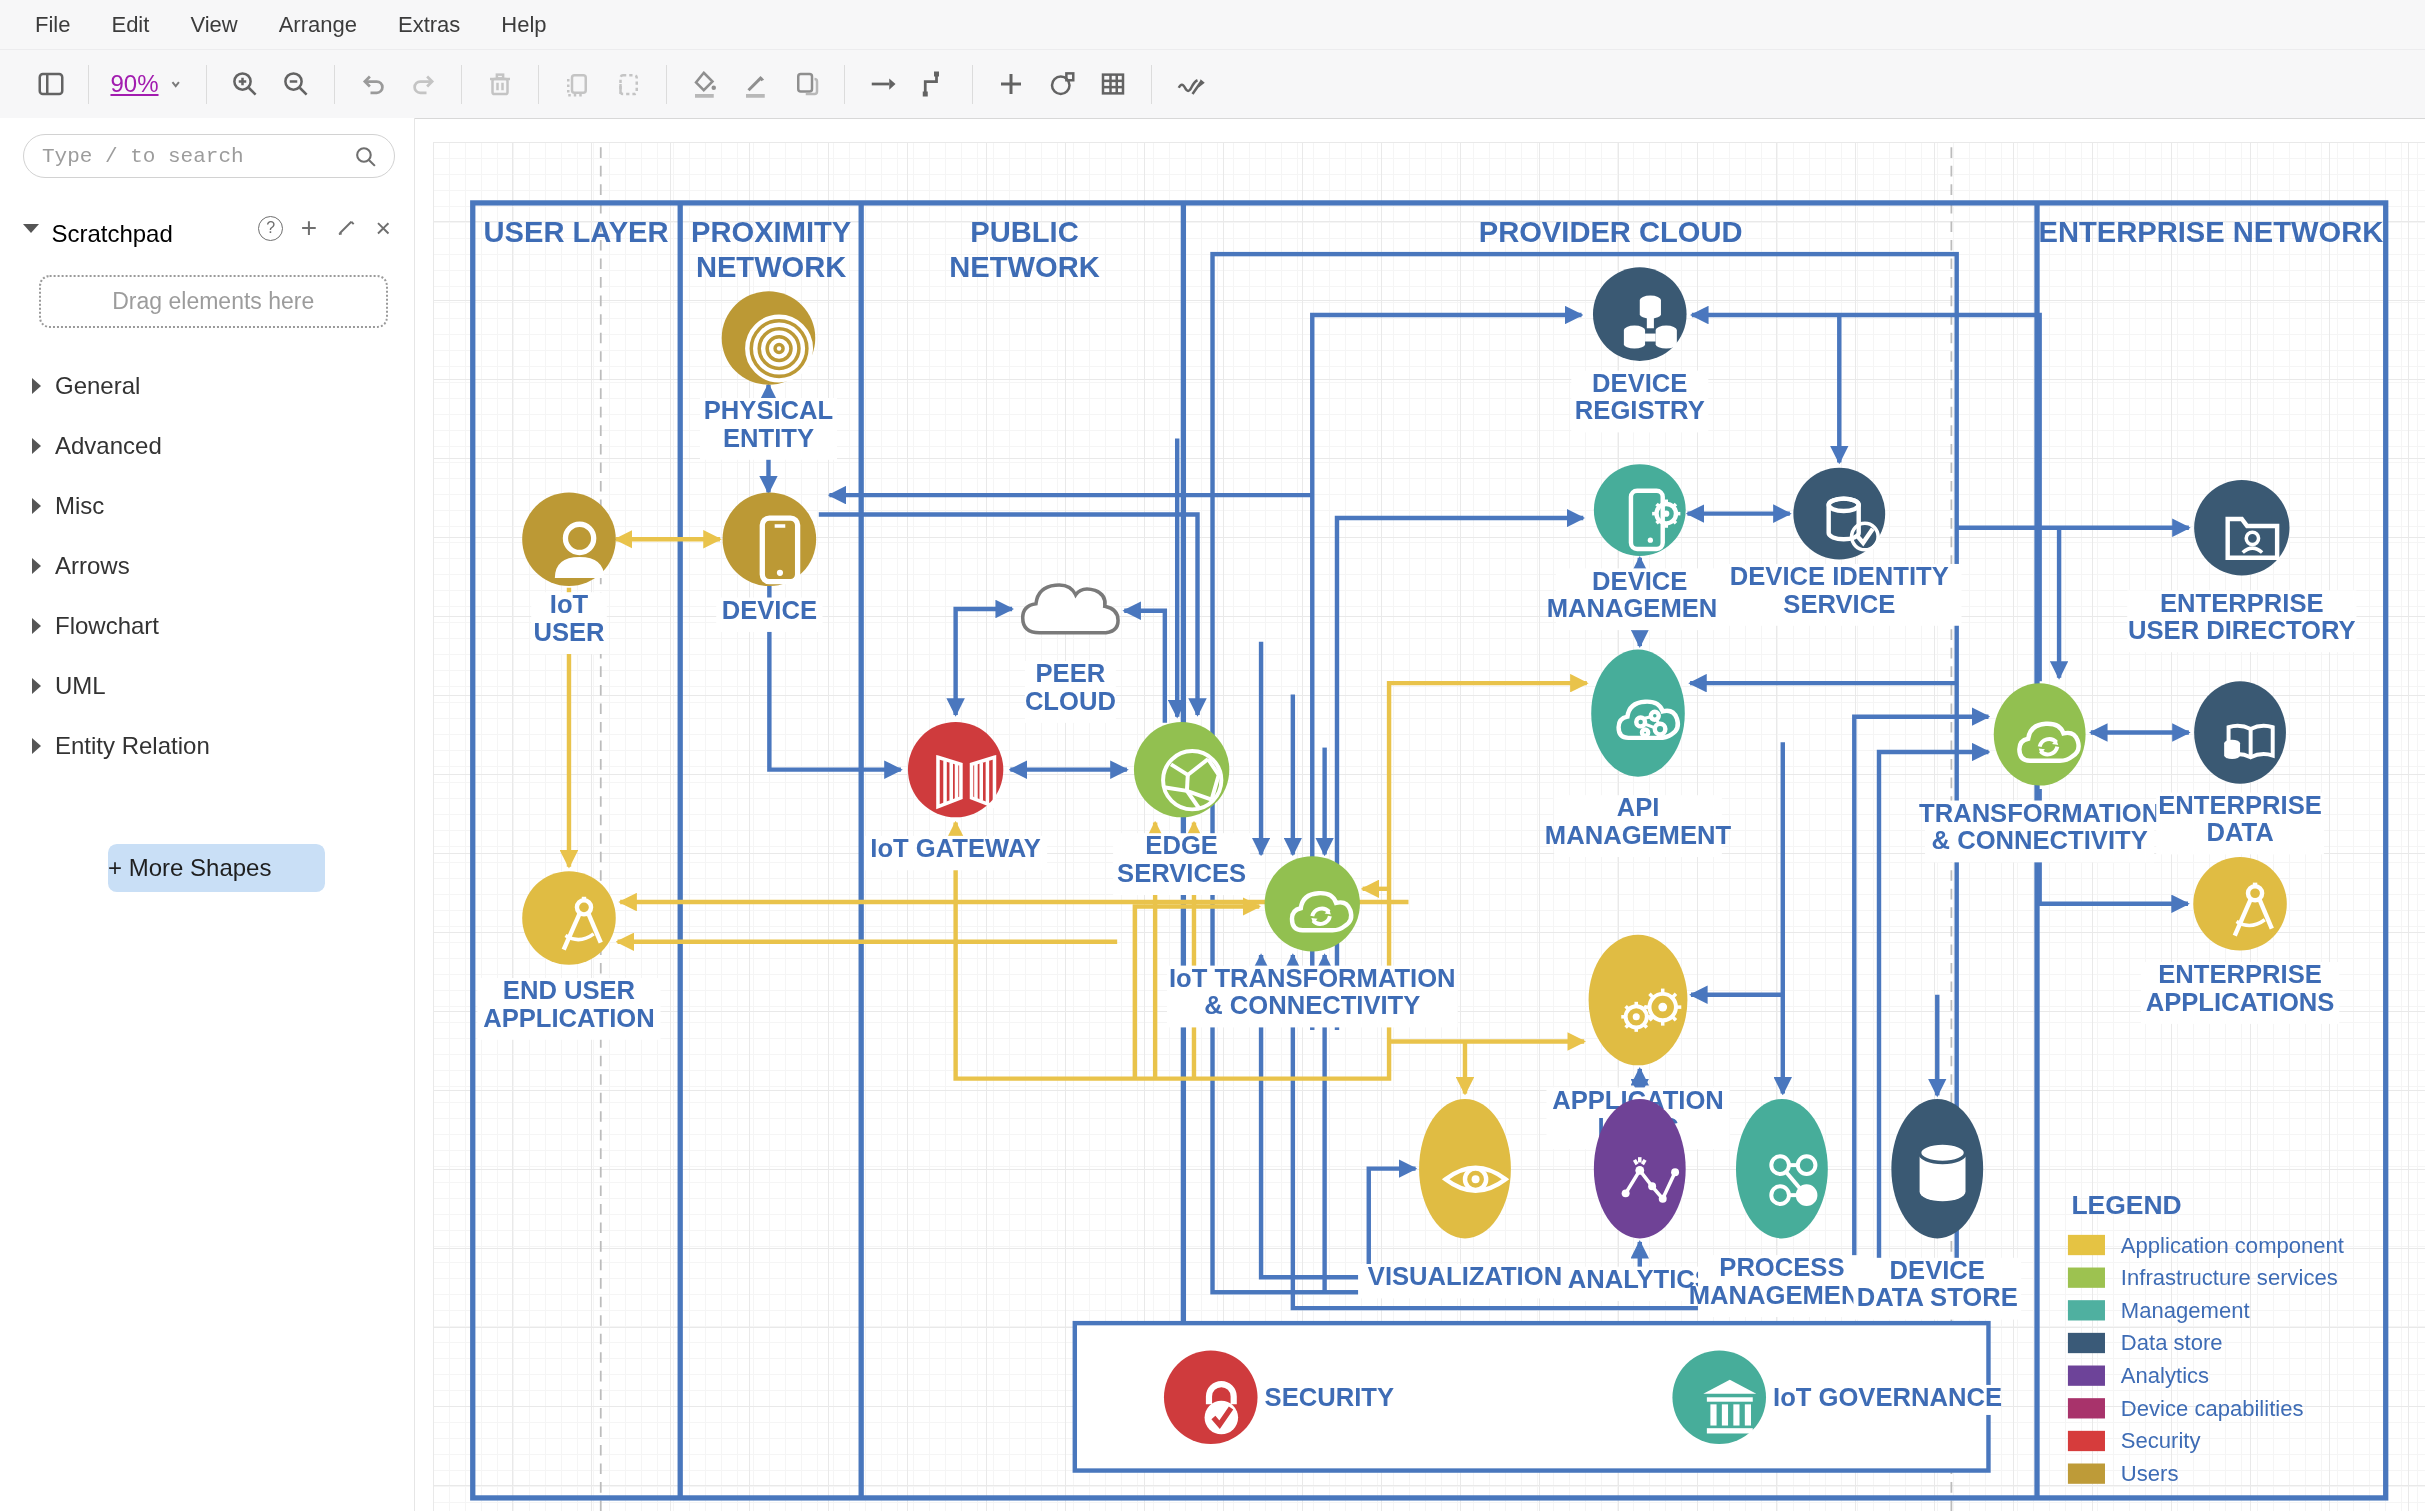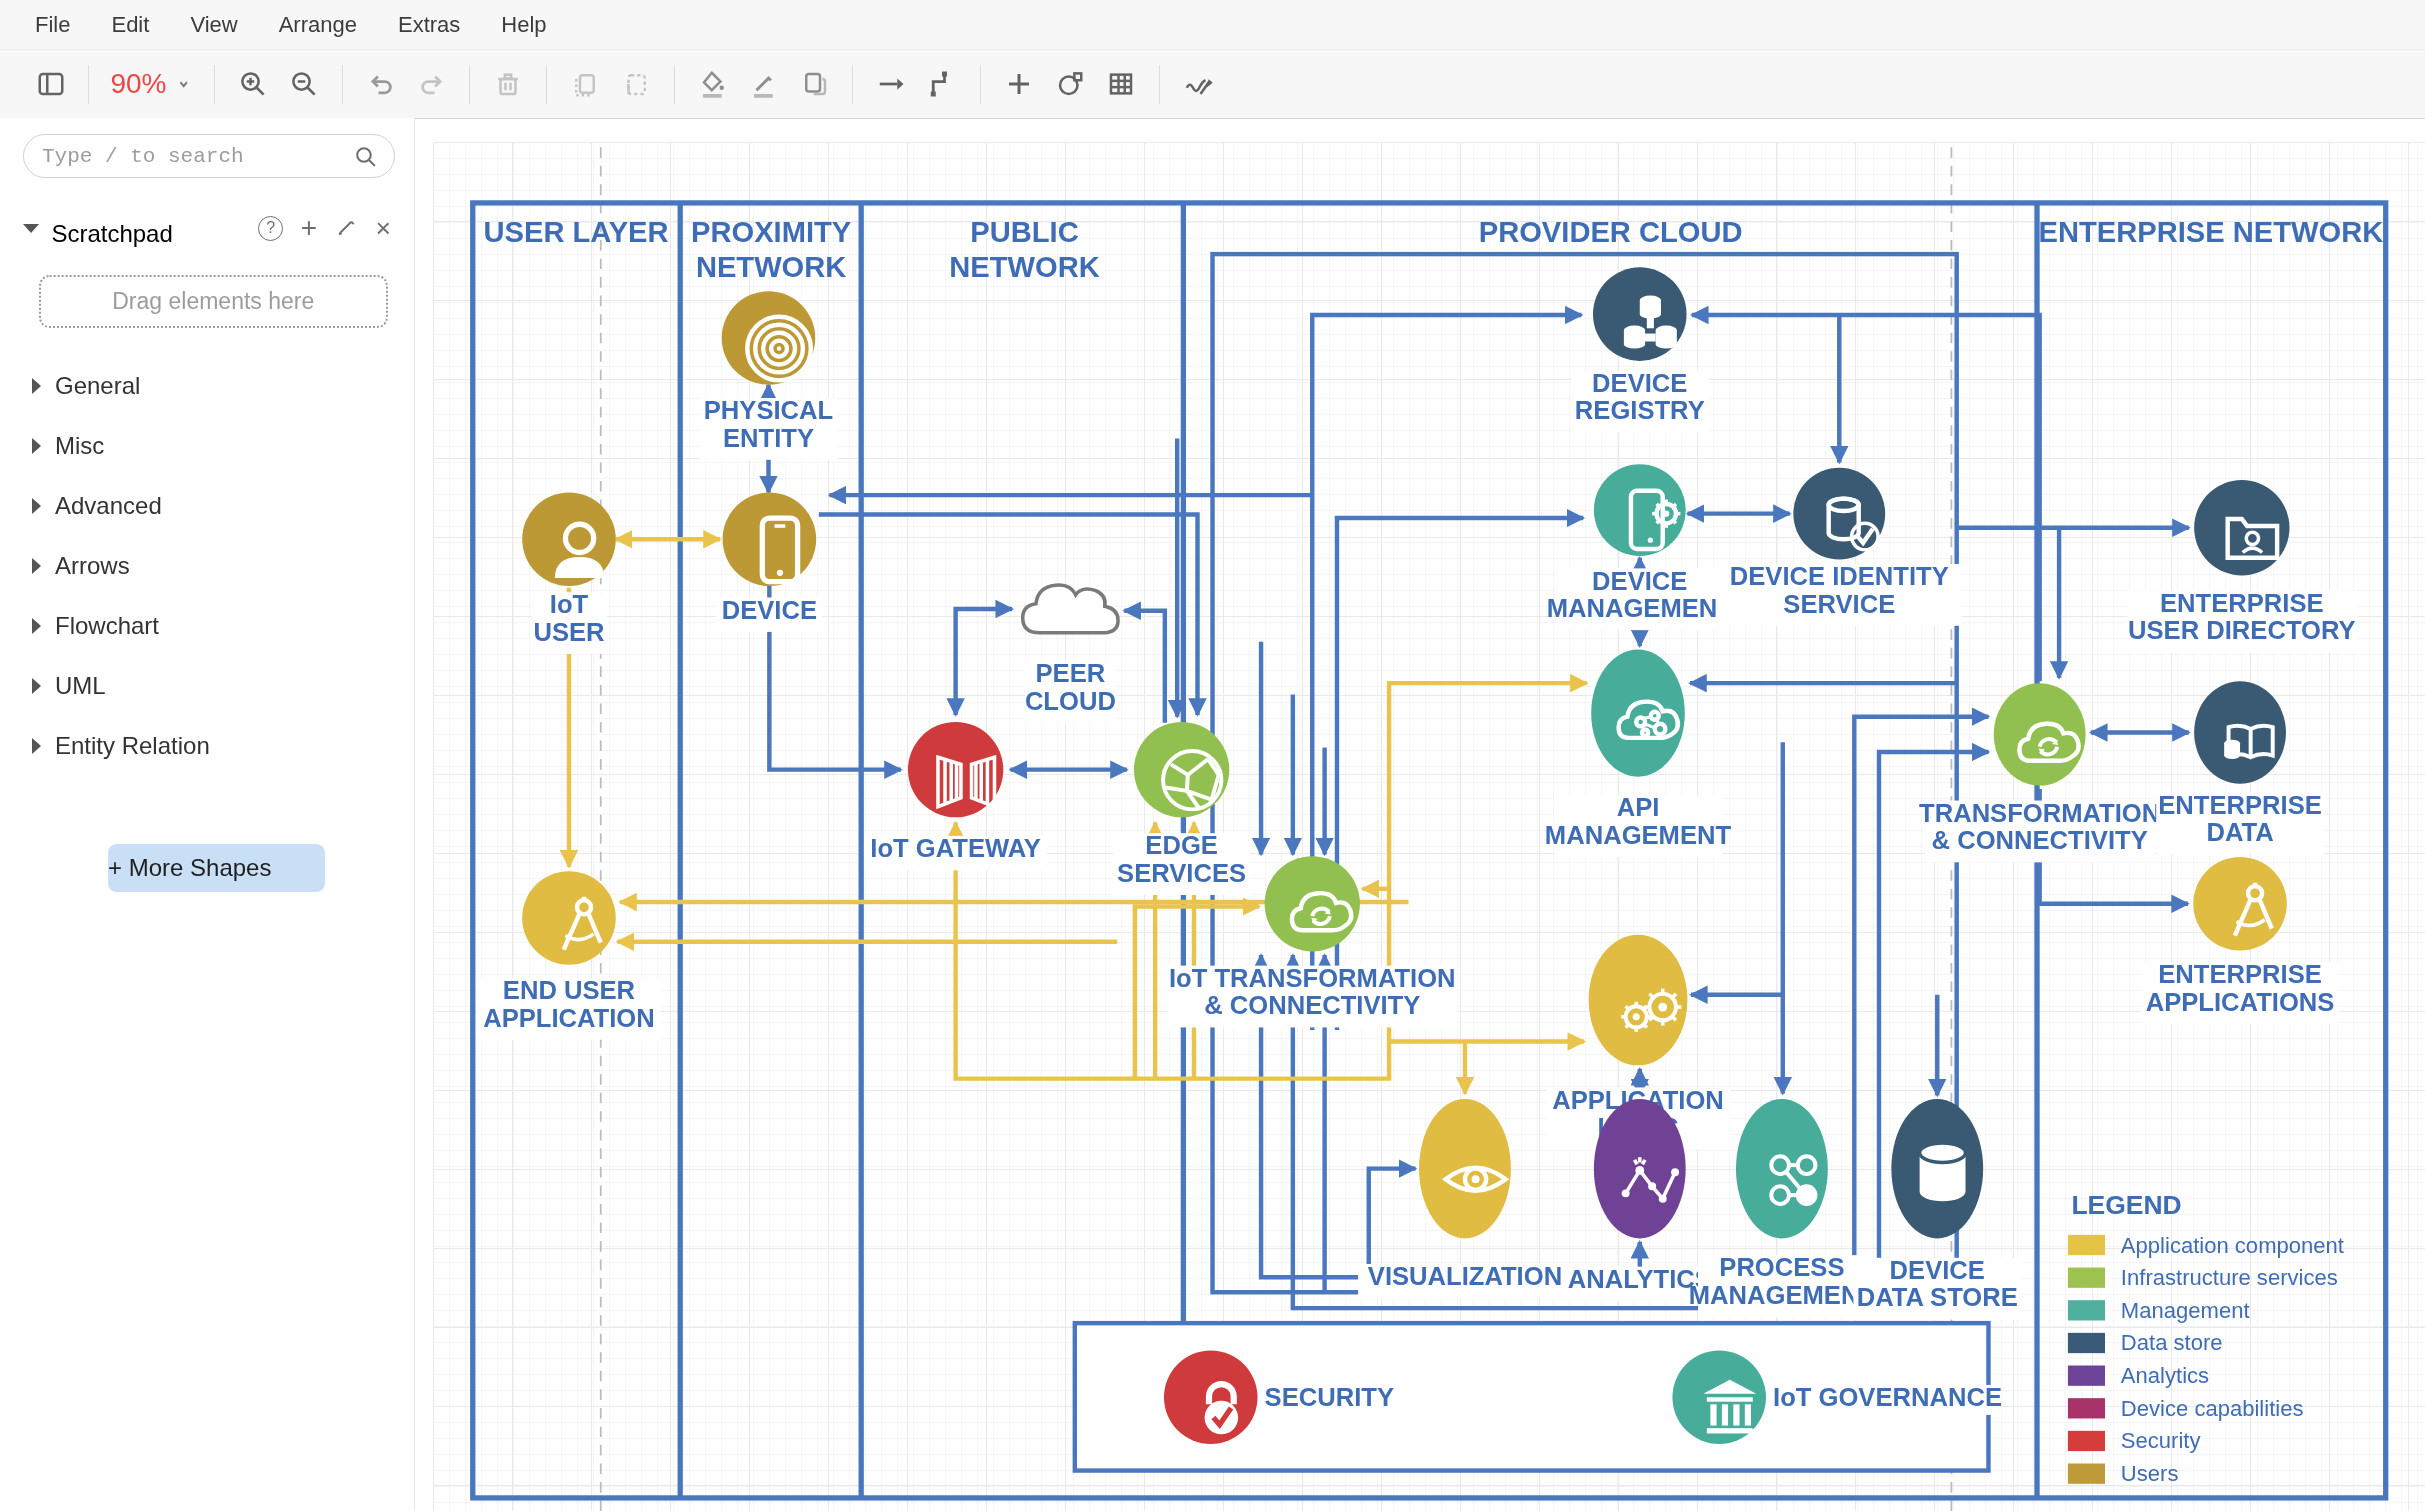--- a/index.html
+++ b/index.html
@@ -8,21 +8,21 @@
   #menubar{position:absolute;left:0;top:0;width:2426px;height:49px;background:#f7f7f8;
     border-bottom:0.9px solid #ececee;display:flex;align-items:center;}
   #menubar ul{list-style:none;display:flex;margin:0;padding:0 0 0 35px;}
   #menubar li{font-size:22px;color:#3c3c3c;margin-right:41px;cursor:default;}
   #toolbar{position:absolute;left:0;top:50px;width:2426px;height:68px;background:#f7f7f8;
     border-bottom:0.9px solid #d8d8d8;display:flex;align-items:center;}
   .tb-group{display:flex;align-items:center;height:100%;}
   .tb-sep{width:0.9px;height:39px;background:#dcdcdc;margin:0 12.4px;}
   .tb-btn{width:51px;height:51px;display:flex;align-items:center;justify-content:center;border-radius:5.3px;}
   .tb-btn svg{width:30px;height:30px;}
-  .tb-zoom{display:flex;align-items:center;font-size:28px;color:#ef4444;padding:0 8.8px;}
+  .tb-zoom{display:flex;align-items:center;font-size:24px;color:#a21caf;padding:0 8.8px;text-decoration:underline;}
   .tb-zoom svg{width:19.4px;height:19.4px;margin-left:7px;}
   
   #sidebar{position:absolute;left:0;top:118px;width:415px;height:1393px;background:#ffffff;
     border-right:0.9px solid #e6e6e6;box-sizing:border-box;}
   #search-box{margin:16px 19.4px 0 23px;height:42px;border:0.9px solid #d2d2d2;border-radius:22px;
     display:flex;align-items:center;padding:0 16px;background:#fff;}
   #search-box input{border:none;outline:none;flex:1;font-size:21px;color:#6d28d9;background:transparent;
     font-family:Liberation Mono, monospace;}
   #search-box input::placeholder{color:#9c9c9c;}
   #scratchpad-row{margin:30px 23px 0 23px;display:flex;align-items:center;}
@@ -227,25 +227,25 @@
   <div id="drag-area">
     <span>Drag elements here</span>
   </div>
   <div id="sections">
       <div class="section-row">
         <span class="tri-right"></span>
         <span>General</span>
       </div>
       <div class="section-row">
         <span class="tri-right"></span>
-        <span>Misc</span>
+        <span>Advanced</span>
       </div>
       <div class="section-row">
         <span class="tri-right"></span>
-        <span>Advanced</span>
+        <span>Misc</span>
       </div>
       <div class="section-row">
         <span class="tri-right"></span>
         <span>Arrows</span>
       </div>
       <div class="section-row">
         <span class="tri-right"></span>
         <span>Flowchart</span>
       </div>
       <div class="section-row">

